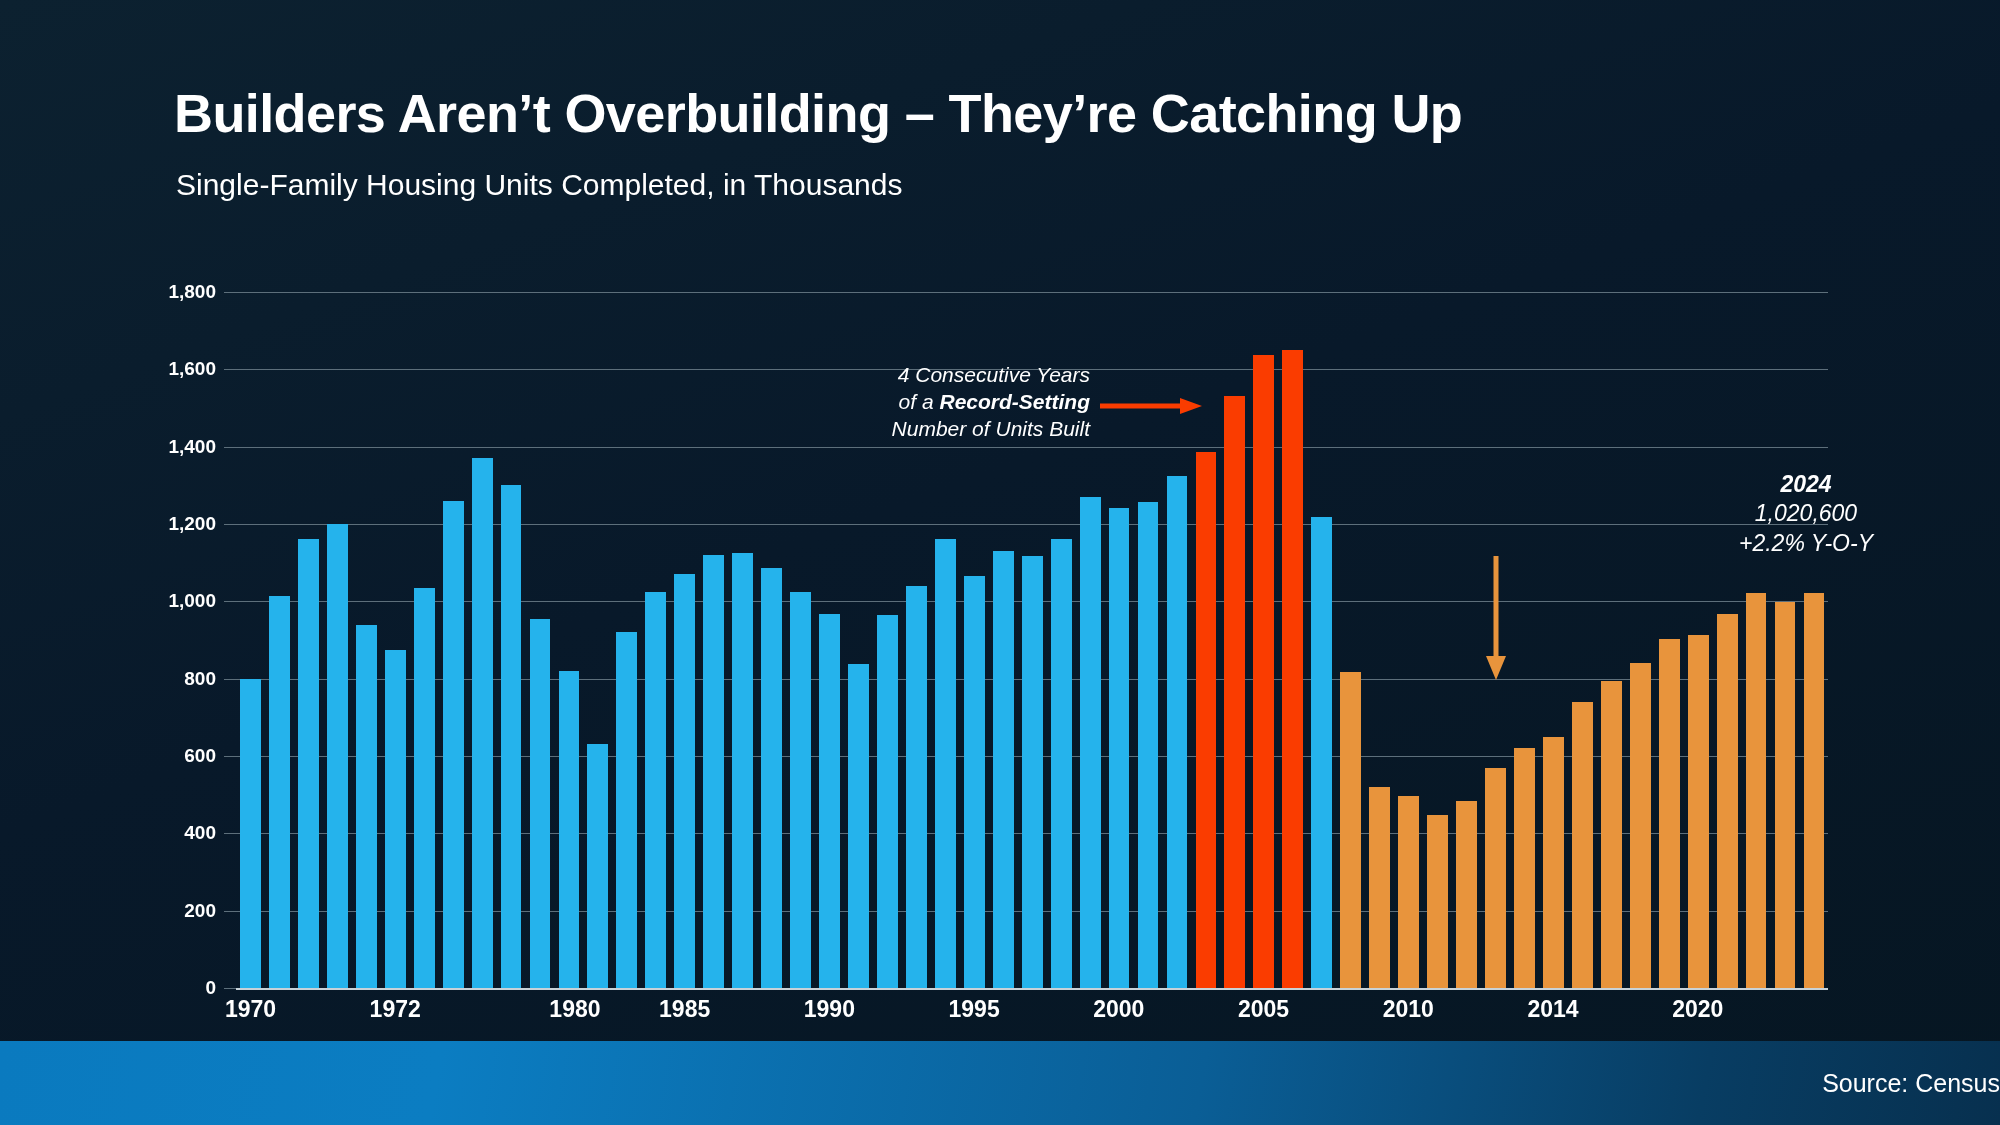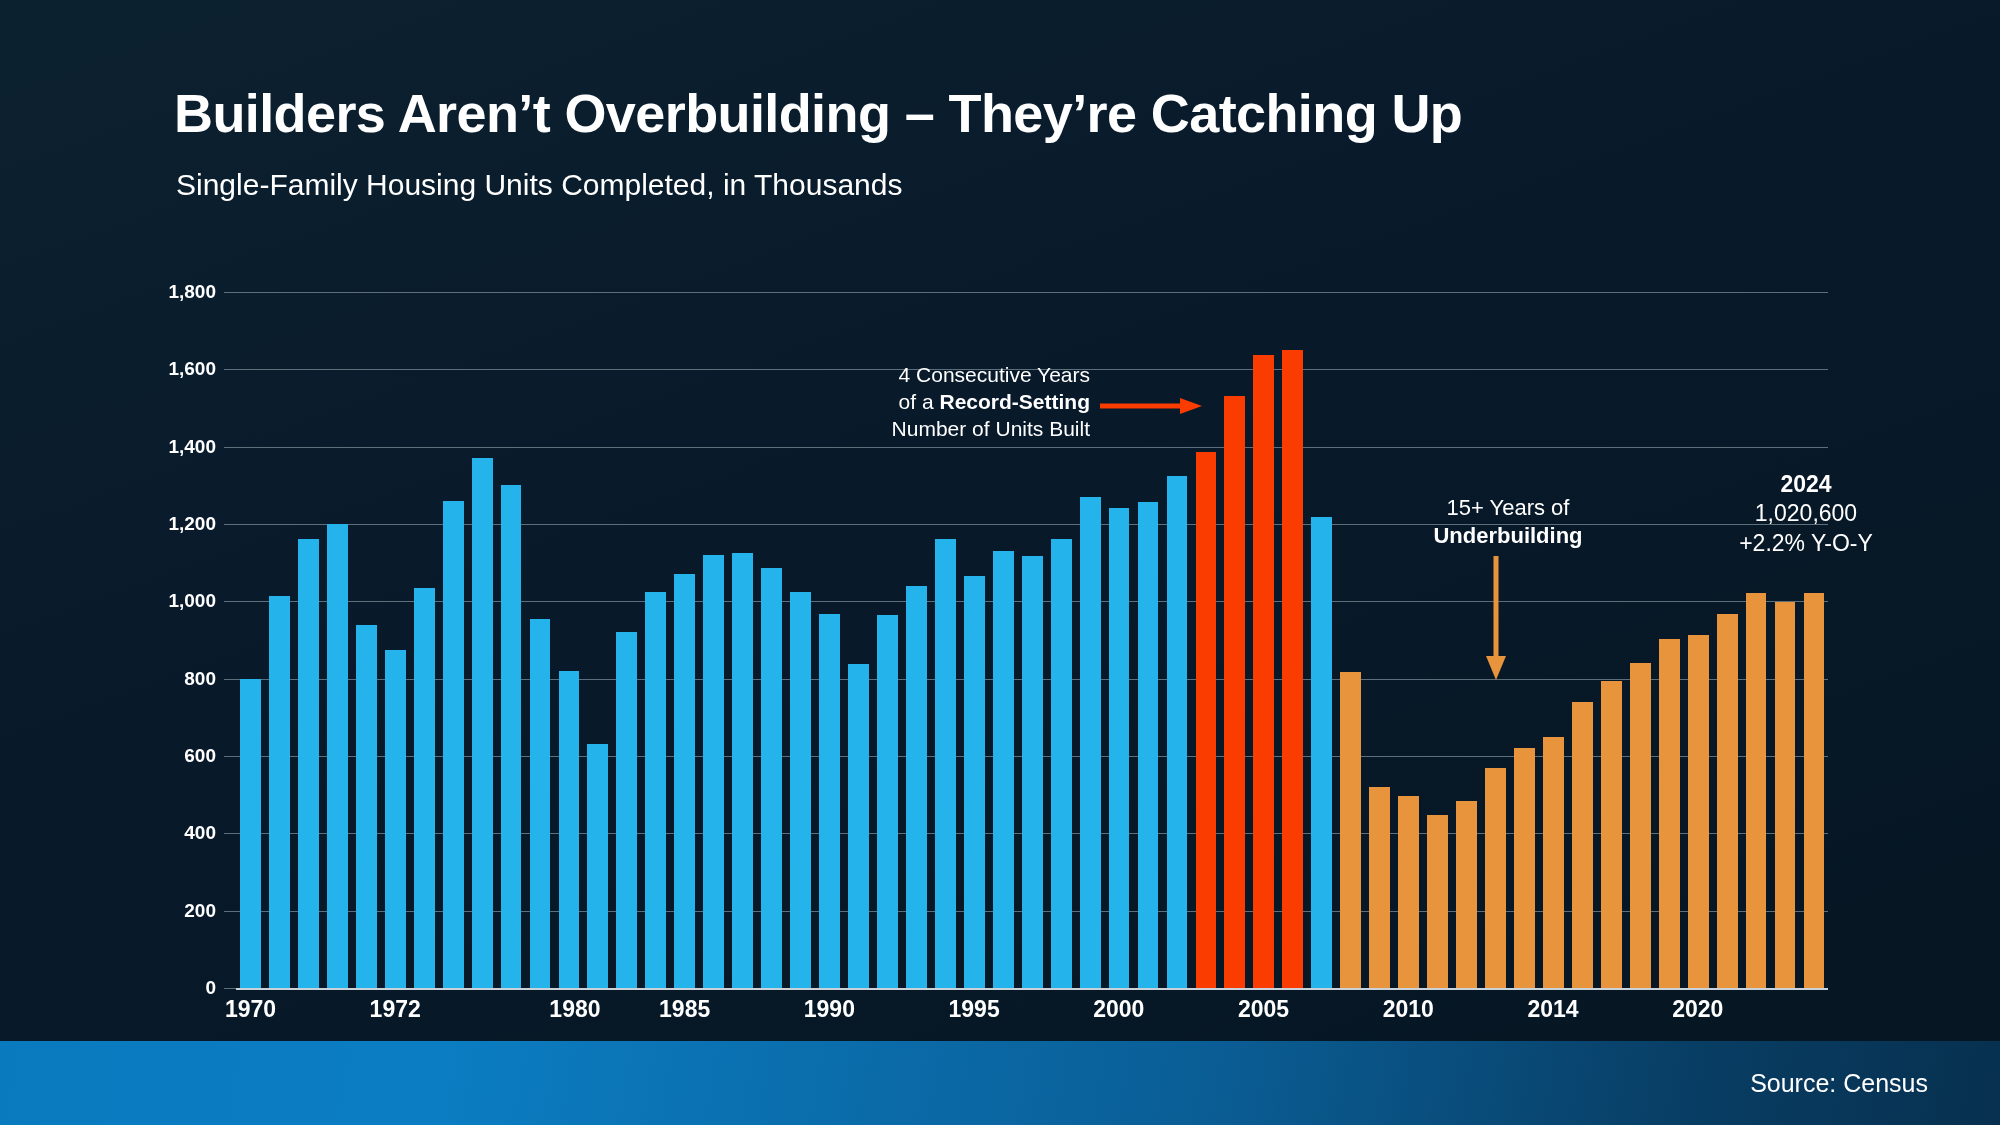--- a/index.html
+++ b/index.html
@@ -100,20 +100,21 @@
     color: #ffffff;
     transform: translateX(-50%);
     white-space: nowrap;
   }
 
   
   .annot {
     position: absolute;
     color: #ffffff;
     line-height: 1.28;
+    font-style: italic;
   }
   #annot-record {
     left: 840px; top: 362px;
     width: 250px;
     font-size: 21px;
     text-align: right;
   }
   #annot-record b { font-weight: bold; }
   #arrow-record {
     position: absolute;
@@ -144,21 +145,20 @@
   #footer {
     position: absolute;
     left: 0; bottom: 0;
     width: 2000px; height: 84px;
     background: linear-gradient(100deg, #0A7ABF 0%, #0B7DC2 22%, #0a5e96 60%, #083d63 85%, #07304f 100%);
   }
   #source {
     position: absolute;
     right: 0; top: 0;
     height: 84px;
-    padding-right: 72px;
     display: flex; align-items: center;
     font-size: 25px;
     color: #ffffff;
     white-space: nowrap;
   }
 </style>
 </head>
 <body>
 
 <div id="slide">
@@ -390,24 +390,20 @@
       <span>of a </span><b>Record-Setting</b>
     </div>
     <div>Number of Units Built</div>
   </div>
 
   <svg id="arrow-record" viewBox="0 0 102 16">
     <line x1="0" y1="8" x2="84" y2="8" stroke="#FA3C00" stroke-width="5"></line>
     <polygon points="80,0 102,8 80,16" fill="#FA3C00"></polygon>
   </svg>
 
-  <div class="annot" id="annot-under">
-    <div>15+ Years of</div>
-    <div><b>Underbuilding</b></div>
-  </div>
 
   <svg id="arrow-under" viewBox="0 0 20 124">
     <line x1="10" y1="0" x2="10" y2="104" stroke="#E8943C" stroke-width="5"></line>
     <polygon points="0,100 20,100 10,124" fill="#E8943C"></polygon>
   </svg>
 
   <div class="annot" id="annot-2024">
     <div class="y2024">2024</div>
     <div>1,020,600</div>
     <div>+2.2% Y-O-Y</div>

